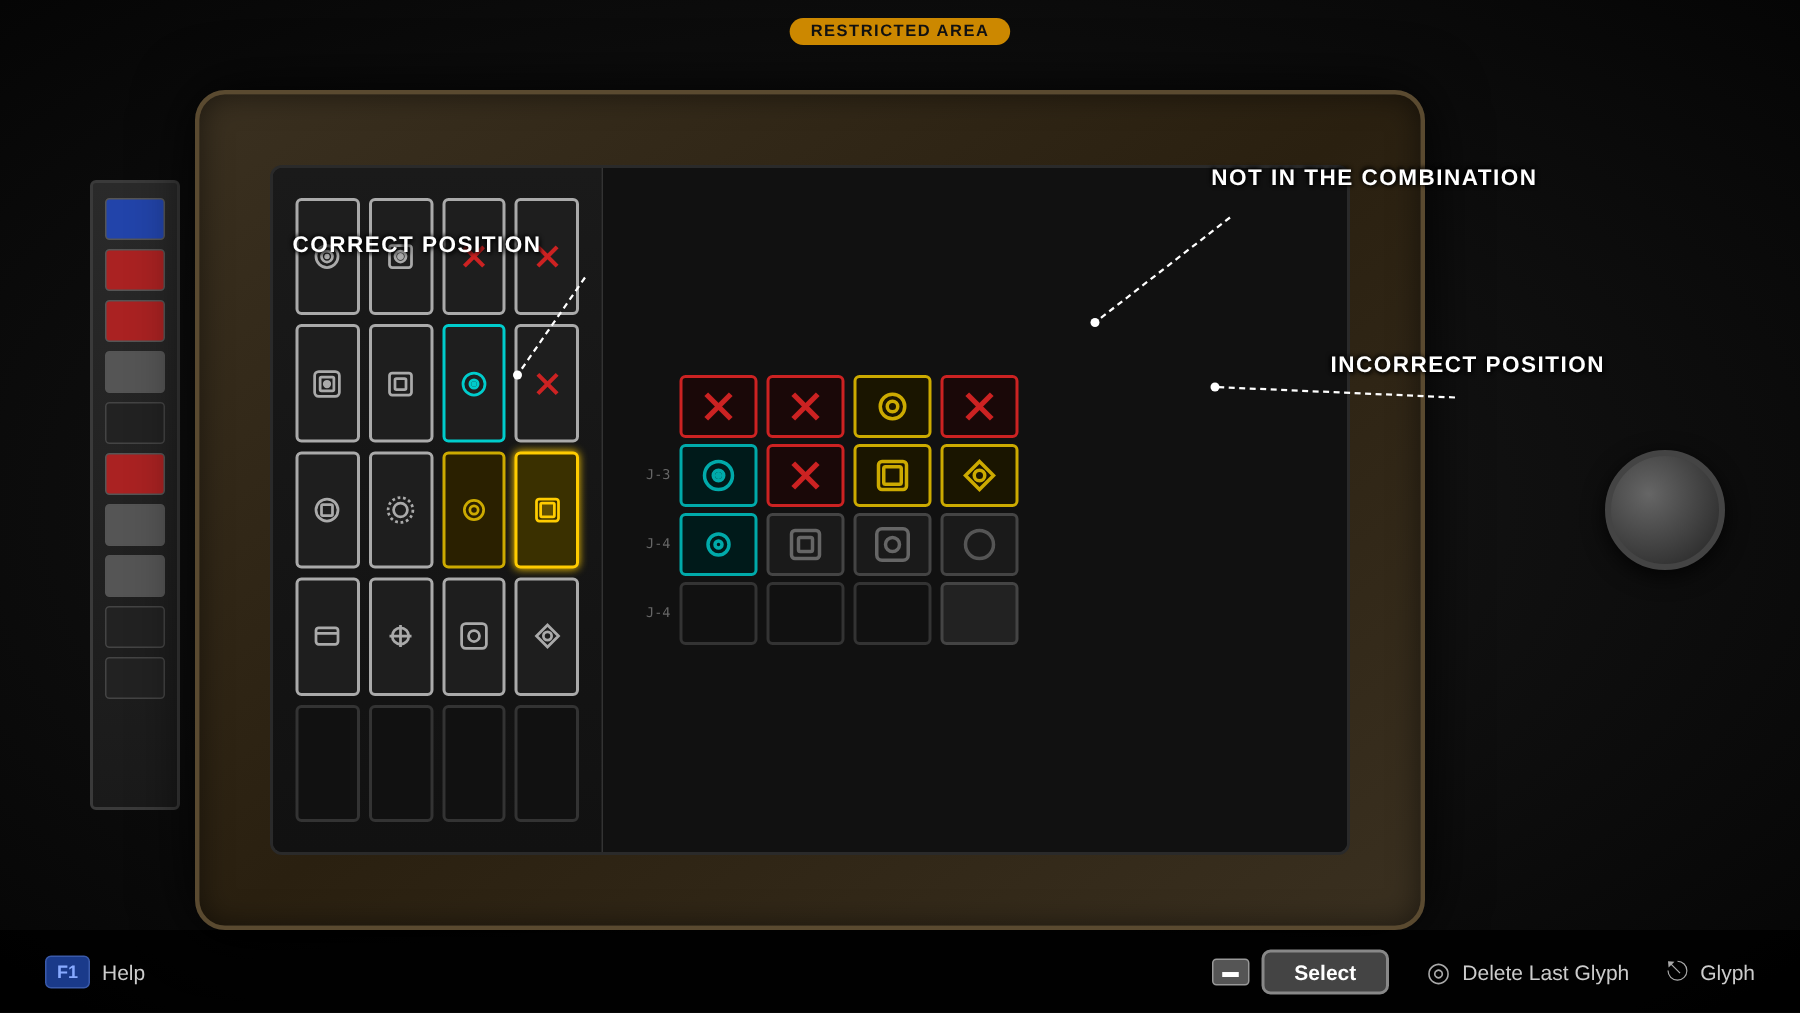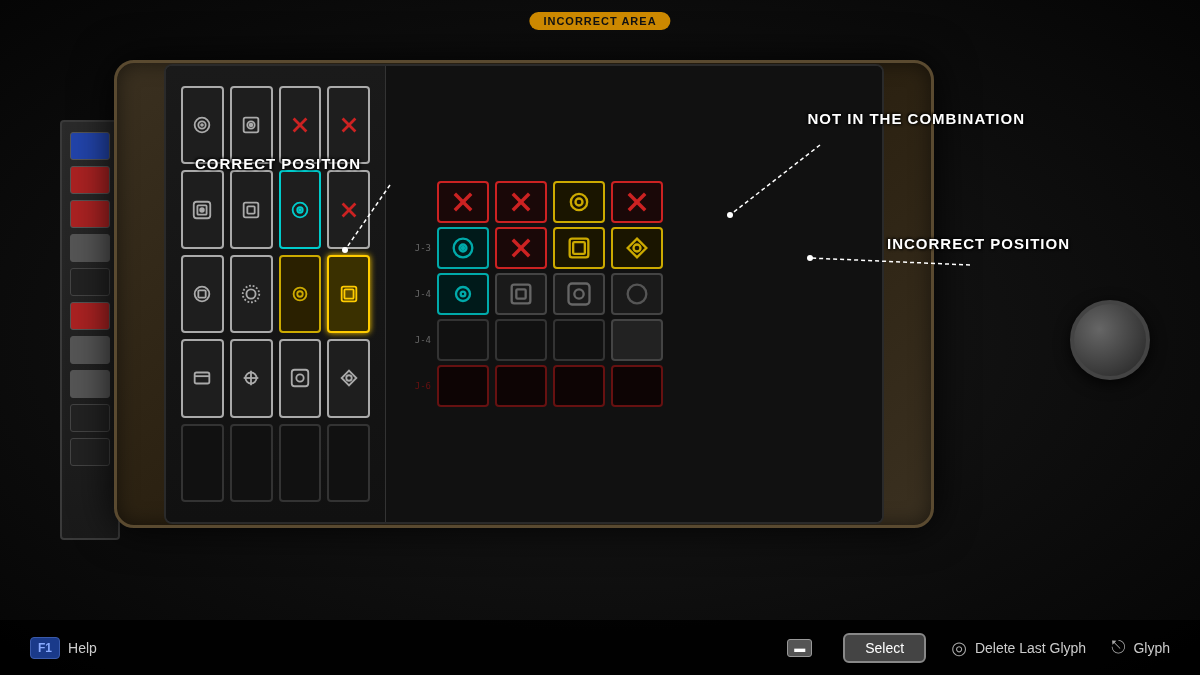--- a/index.html
+++ b/index.html
@@ -56,24 +56,24 @@
       height: 80px;
       border-radius: 50%;
       background: radial-gradient(circle at 35% 35%, #666, #222);
       border: 4px solid #444;
       box-shadow: 0 4px 15px rgba(0,0,0,0.8);
     }
 
     
     .terminal-frame {
       position: absolute;
-      left: 114px;
+      left: 130px;
       top: 60px;
       width: 820px;
-      height: 468px;
+      height: 560px;
       background: linear-gradient(145deg, #3a3020, #2a2010, #3a3020);
       border-radius: 20px;
       border: 3px solid #5a4a30;
       box-shadow: 0 0 40px rgba(0,0,0,0.9), inset 0 0 20px rgba(0,0,0,0.5);
       display: flex;
       align-items: center;
       justify-content: center;
     }
 
     
@@ -267,30 +267,29 @@
       gap: 25px;
     }
 
     .select-btn {
       background: #444;
       border: 2px solid #888;
       border-radius: 6px;
       padding: 5px 20px;
       color: white;
       font-size: 14px;
-      font-weight: normal;
-      margin-left: 23px;
+      font-weight: bold;
     }
   </style>
 </head>
 <body>
 
 <div class="bg"></div>
 
-<div class="restricted-banner">INCORRECT AREA</div>
+<div class="restricted-banner">RESTRICTED AREA</div>
 
 <div class="left-panel">
   <div class="left-btn blue"></div>
   <div class="left-btn red"></div>
   <div class="left-btn red"></div>
   <div class="left-btn gray"></div>
   <div class="left-btn dark"></div>
   <div class="left-btn red"></div>
   <div class="left-btn gray"></div>
   <div class="left-btn gray"></div>
@@ -504,27 +503,20 @@
 
       <div class="attempt-row">
         <div class="row-label" style="color:#666;font-size:9px;">J-4</div>
         <div class="attempt-cell empty-cell"></div>
         <div class="attempt-cell empty-cell"></div>
         <div class="attempt-cell empty-cell"></div>
         <div class="attempt-cell empty-cell" style="background:#222;border-color:#444;"></div>
       </div>
 
 
-      <div class="attempt-row">
-        <div class="row-label" style="color:#661111;font-size:9px;">J-6</div>
-        <div class="attempt-cell red-row"></div>
-        <div class="attempt-cell red-row"></div>
-        <div class="attempt-cell red-row"></div>
-        <div class="attempt-cell red-row"></div>
-      </div>
 
     </div>
   </div>
 </div>
 
 <div class="annotation correct-pos">CORRECT POSITION</div>
 <div class="annotation not-in-combo">NOT IN THE COMBINATION</div>
 <div class="annotation incorrect-pos">INCORRECT POSITION</div>
 
 <svg class="annotations-svg">

